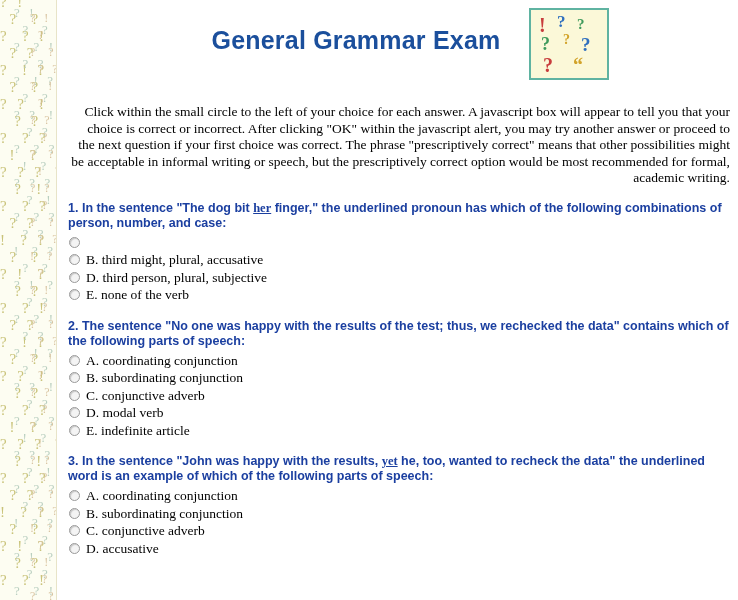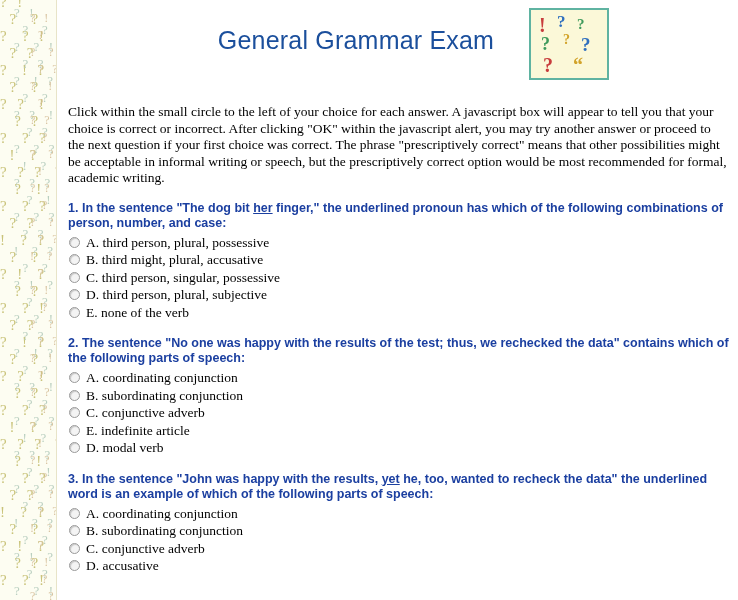--- a/index.html
+++ b/index.html
@@ -71,21 +71,21 @@
   }
   h1.title {
     position: absolute;
     left: 0;
     top: 26px;
     width: 600px;
     margin: 0;
     text-align: center;
     font-family: "Liberation Sans", sans-serif;
     font-size: 25px;
-    font-weight: normal;
+    font-weight: bold;
     color: #1b4f9c;
     letter-spacing: 0.2px;
   }
   .logo {
     position: absolute;
     left: 473px;
     top: 8px;
     width: 80px;
     height: 72px;
     background: #fbf8d8;
@@ -97,37 +97,38 @@
     position: absolute;
     font-family: "Liberation Serif", serif;
     font-weight: bold;
     user-select: none;
   }
   .intro {
     margin: 0 8px 0 12px;
     padding-top: 12px;
     font-size: 13.5px;
     line-height: 16.5px;
-    text-align: left;
+    text-align: right;
     color: #000;
   }
   .question-block {
     margin: 0 8px 0 12px;
     padding-top: 14px;
   }
   .q-text {
     font-family: "Liberation Sans", sans-serif;
     font-size: 12.5px;
     font-weight: bold;
     color: #1b3fa0;
     line-height: 15px;
     margin: 0 0 4px 0;
   }
   .q-text .u {
     text-decoration: underline;
+    font-family: Liberation Serif, serif;
   }
   .options {
     margin: 0;
     padding: 0;
     list-style: none;
   }
   .option {
     display: block;
     margin: 0;
     padding: 0 0 1px 0;
@@ -279,36 +280,35 @@
         <span class="q" style="left:12px; top:44px; font-size:20px; color:#c83c3c;">?</span>
         <span class="q" style="left:42px; top:44px; font-size:20px; color:#d2a32a;">“</span>
       </div>
     </div>
 
     <p class="intro">Click within the small circle to the left of your choice for each answer. A javascript box will appear to tell you that your choice is correct or incorrect. After clicking "OK" within the javascript alert, you may try another answer or proceed to the next question if your first choice was correct. The phrase "prescriptively correct" means that other possibilities might be acceptable in informal writing or speech, but the prescriptively correct option would be most recommended for formal, academic writing.</p>
 
     <div class="question-block">
       <p class="q-text"><span>1.</span> <span>In the sentence "The dog bit </span><span class="u">her</span><span> finger," the underlined pronoun has which of the following combinations of person, number, and case:</span></p>
       <div class="options">
-        <div class="option"><span class="radio"></span><span class="option-label">A. third person, plural, possessive</span></div>
+        <div class="option"><span class="radio"></span></div>
         <div class="option"><span class="radio"></span><span class="option-label">B. third might, plural, accusative</span></div>
-        <div class="option"><span class="radio"></span><span class="option-label">C. third person, singular, possessive</span></div>
         <div class="option"><span class="radio"></span><span class="option-label">D. third person, plural, subjective</span></div>
         <div class="option"><span class="radio"></span><span class="option-label">E. none of the verb</span></div>
       </div>
     </div>
 
     <div class="question-block">
       <p class="q-text"><span>2.</span> <span>The sentence "No one was happy with the results of the test; thus, we rechecked the data" contains which of the following parts of speech:</span></p>
       <div class="options">
         <div class="option"><span class="radio"></span><span class="option-label">A. coordinating conjunction</span></div>
         <div class="option"><span class="radio"></span><span class="option-label">B. subordinating conjunction</span></div>
         <div class="option"><span class="radio"></span><span class="option-label">C. conjunctive adverb</span></div>
+        <div class="option"><span class="radio"></span><span class="option-label">D. modal verb</span></div>
         <div class="option"><span class="radio"></span><span class="option-label">E. indefinite article</span></div>
-        <div class="option"><span class="radio"></span><span class="option-label">D. modal verb</span></div>
       </div>
     </div>
 
     <div class="question-block">
       <p class="q-text"><span>3.</span> <span>In the sentence "John was happy with the results, </span><span class="u">yet</span><span> he, too, wanted to recheck the data" the underlined word is an example of which of the following parts of speech:</span></p>
       <div class="options">
         <div class="option"><span class="radio"></span><span class="option-label">A. coordinating conjunction</span></div>
         <div class="option"><span class="radio"></span><span class="option-label">B. subordinating conjunction</span></div>
         <div class="option"><span class="radio"></span><span class="option-label">C. conjunctive adverb</span></div>
         <div class="option"><span class="radio"></span><span class="option-label">D. accusative</span></div>

